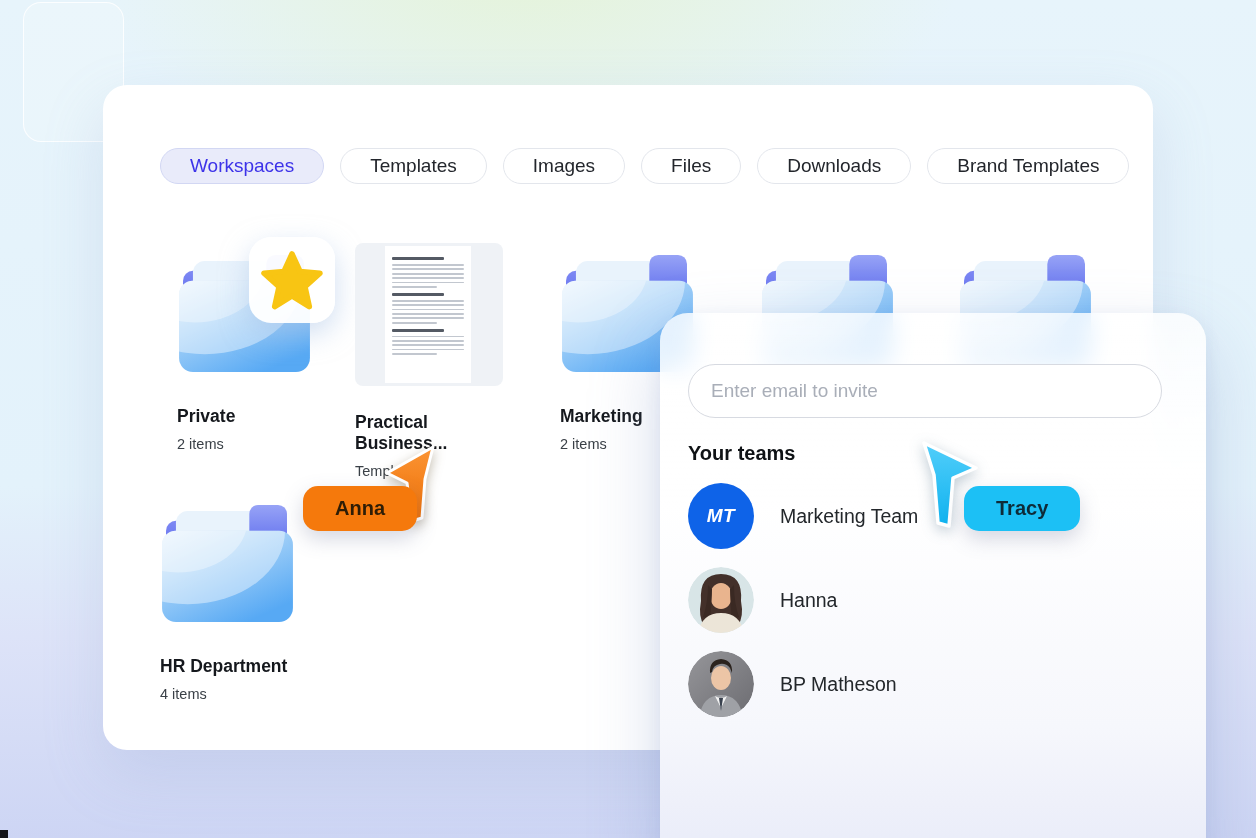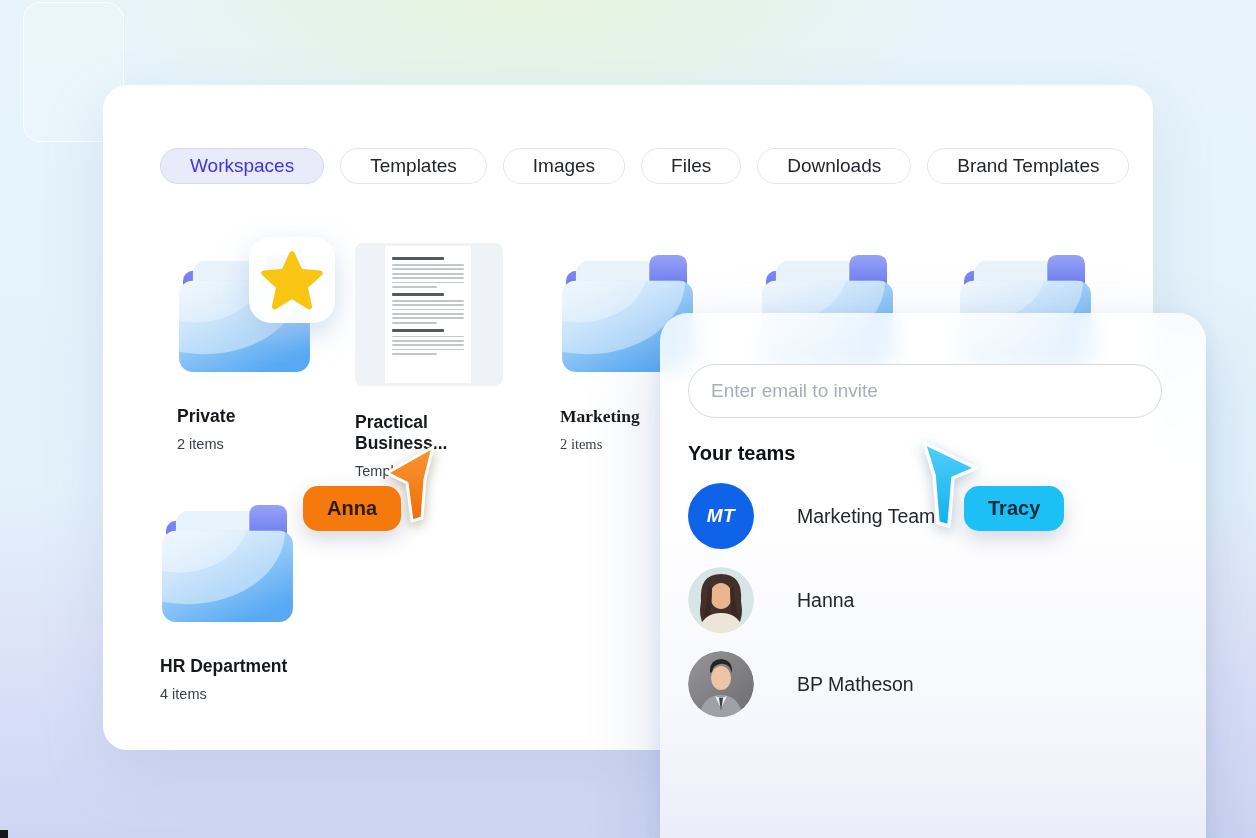--- a/index.html
+++ b/index.html
@@ -39,21 +39,21 @@
   .tab.active { background:#E9EBFA; border-color:#D2D7F3; color:#3D33E9; font-weight:500; }
 
   
   .item { position:absolute; width:160px; }
   .item .icon-wrap { position:relative; width:135px; height:117px; }
   .item-name { margin-top:34px; font-size:17.5px; font-weight:600; color:#15181D; }
   .item-meta { margin-top:9px; font-size:14.5px; color:#3A4047; }
 
   .pos-private   { left:74px;  top:170px; }
   .pos-practical { left:252px; top:158px; }
-  .pos-marketing { left:457px; top:170px;font-family:Liberation Serif, serif; }
+  .pos-marketing { left:457px; top:170px; }
   .pos-f4        { left:657px; top:170px; }
   .pos-f5        { left:855px; top:170px; }
   .pos-hr        { left:57px;  top:420px; }
   .pos-practical .item-name { margin-top:26px; }
 
   
   .star-badge {
     position:absolute; left:72px; top:-18px; width:86px; height:86px;
     background:rgba(255,255,255,0.95); border-radius:22px;
     box-shadow:0 10px 28px rgba(170,195,230,0.55);
@@ -91,26 +91,26 @@
     font-family:"Liberation Sans", sans-serif;
   }
   .invite-input::placeholder { color:#A9AEB8; }
   .teams-heading { margin-top:24px; font-size:20px; font-weight:700; color:#0F1215; }
   .team-row { display:flex; align-items:center; margin-top:18px; height:66px; cursor:pointer; }
   .team-row .avatar { width:66px; height:66px; border-radius:50%; flex:0 0 auto; overflow:hidden;font-style:italic; }
   .avatar-initials {
     background:#0E63E8; color:#fff; display:flex; align-items:center; justify-content:center;
     font-size:19px; font-weight:700; letter-spacing:0.5px;
   }
-  .team-name { margin-left:43px; font-size:19.5px; font-weight:500; color:#23272B; }
+  .team-name { margin-left:26px; font-size:19.5px; font-weight:500; color:#23272B; }
 
   
   .cursor { position:absolute; z-index:20; }
   .cursor-label {
-    position:absolute; height:45px; padding:0 24px; display:flex; align-items:center;
+    position:absolute; height:45px; padding:0 32px; display:flex; align-items:center;
     border-radius:15px; font-size:20px; font-weight:600;
     box-shadow:0 8px 20px rgba(90,100,140,0.25);
   }
   .anna-label  { left:-82px; top:43px; background:#F5790C; color:#2E1D06; }
   .tracy-label { left:44px;  top:46px; background:#1CC0F5; color:#0E2B38; }
   .cursor svg { overflow:visible; }
 </style>
 </head>
 <body>
 

